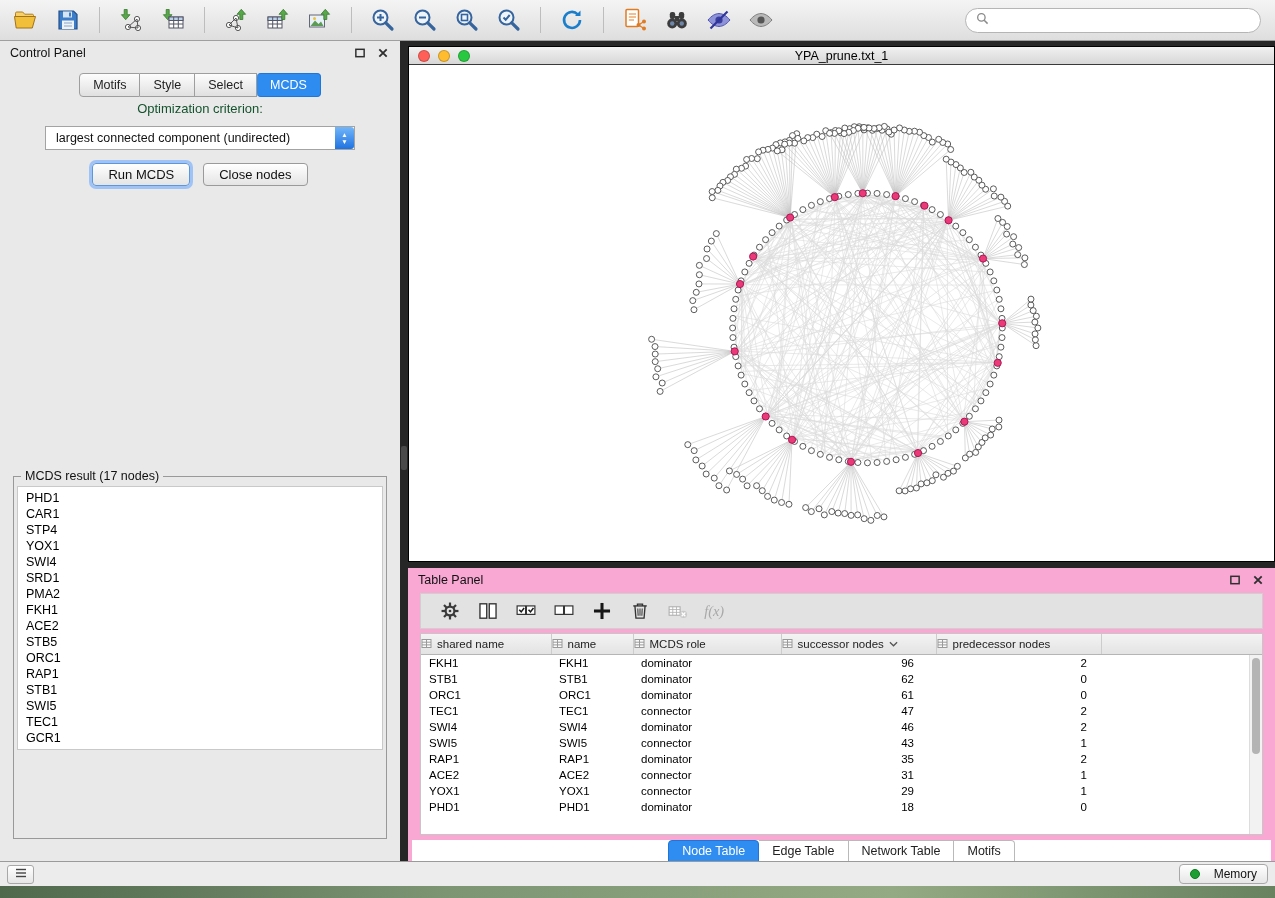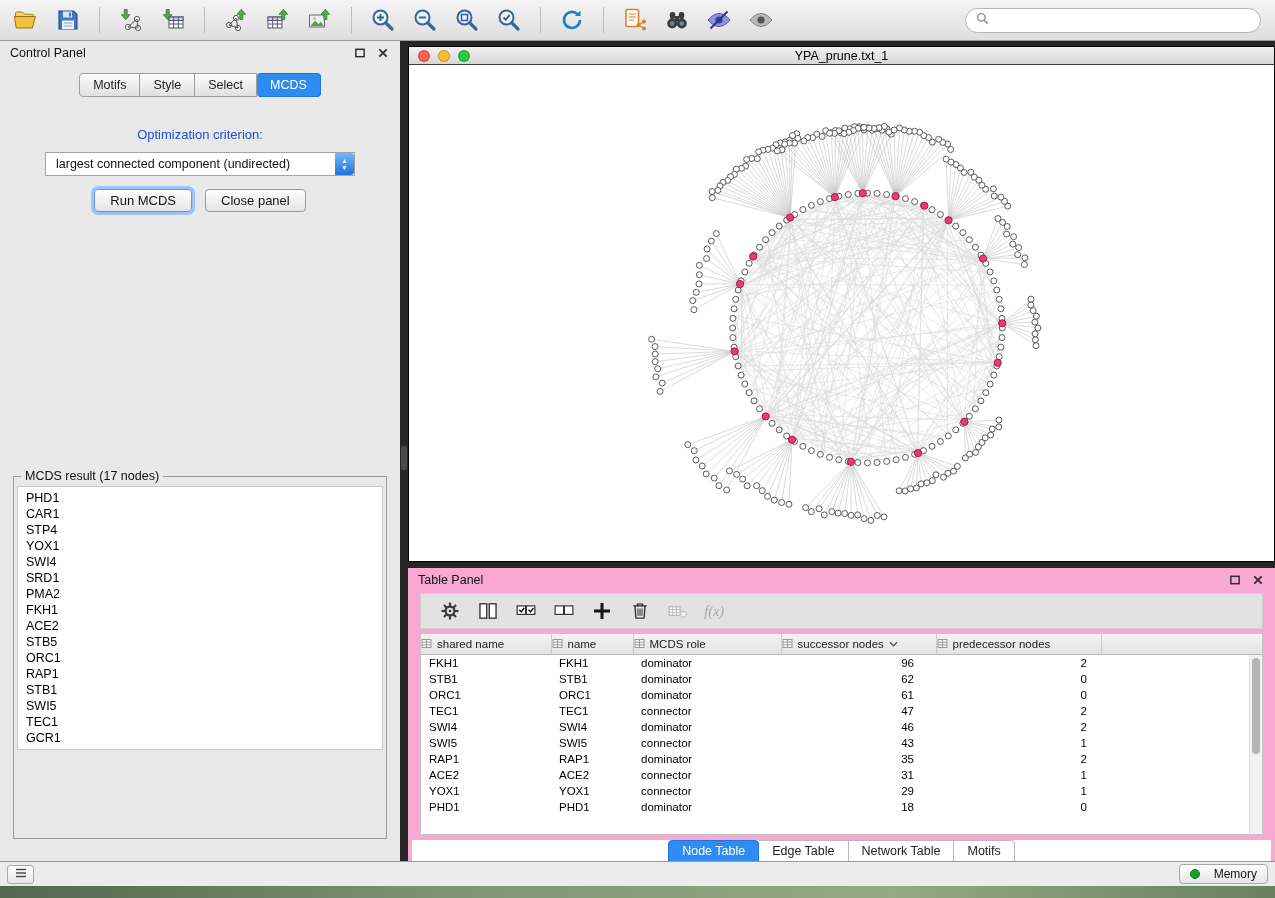--- a/index.html
+++ b/index.html
@@ -29,21 +29,21 @@
 .win-icon svg{width:12px;height:12px;}
 
 
 .cp-tabs{display:flex;justify-content:center;margin:9px 0 0;}
 .cp-tab{font-size:12.5px;padding:4px 13px;border:1px solid #9e9e9e;border-left:none;background:linear-gradient(#fdfdfd,#e0e0e0);color:#222;cursor:default;}
 .cp-tab:first-child{border-left:1px solid #9e9e9e;border-radius:4px 0 0 4px;}
 .cp-tab:last-child{border-radius:0 4px 4px 0;}
 .cp-tab.selected{background:#2e8bef;color:#fff;border-color:#1f76d6;border-radius:4px;}
 
 .cp-body{flex:1;display:flex;flex-direction:column;padding:0 13px 22px;min-height:0;}
-.opt-label{text-align:center;font-size:13px;margin-top:30px;color:#1d4ed8;}
+.opt-label{text-align:center;font-size:13px;margin-top:4px;color:#14532d;}
 .criterion-select{height:24px;margin:10px 32px 0;border:1px solid #a3a3a3;border-radius:0;background:#fff;display:flex;align-items:center;overflow:hidden;}
 .criterion-select .val{flex:1;font-size:12.5px;padding-left:10px;color:#111;white-space:nowrap;}
 .select-stepper{width:19px;height:100%;background:linear-gradient(#72b6f9,#1f72e0);display:flex;flex-direction:column;align-items:center;justify-content:center;color:#fff;font-size:6.5px;line-height:7px;border-radius:0 3px 3px 0;}
 .cp-buttons{display:flex;justify-content:center;gap:13px;margin-top:13px;}
 .btn{font-size:13px;padding:3px 15px;border:1px solid #9a9a9a;border-radius:4px;background:linear-gradient(#ffffff,#e4e4e4);color:#111;cursor:default;}
 .btn.focus-ring{box-shadow:0 0 0 3px rgba(110,170,255,.6);border-color:#5f96d8;}
 
 .mcds-fieldset{margin-top:auto;height:370px;border:1px solid #999;padding:3px;display:flex;flex-direction:column;background:#e9e9e9;}
 .mcds-fieldset legend{font-size:12.5px;padding:0 4px;margin-left:4px;color:#111;}
 .mcds-list{flex:1;background:#fff;border:1px solid #c9c9c9;overflow:hidden;padding:3px 0;}
@@ -319,21 +319,21 @@
         <div class="opt-label">Optimization criterion:</div>
         <div class="criterion-select">
           <span class="val">largest connected component (undirected)</span>
           <span class="select-stepper">
               <span>▲</span>
               <span>▼</span>
             </span>
         </div>
         <div class="cp-buttons">
           <button class="btn focus-ring">Run MCDS</button>
-          <button class="btn">Close panel</button>
+          <button class="btn">Close nodes</button>
         </div>
         <fieldset class="mcds-fieldset">
           <legend>MCDS result (17 nodes)</legend>
           <div class="mcds-list">
               <div class="mcds-item">PHD1</div>
               <div class="mcds-item">CAR1</div>
               <div class="mcds-item">STP4</div>
               <div class="mcds-item">YOX1</div>
               <div class="mcds-item">SWI4</div>
               <div class="mcds-item">SRD1</div>

